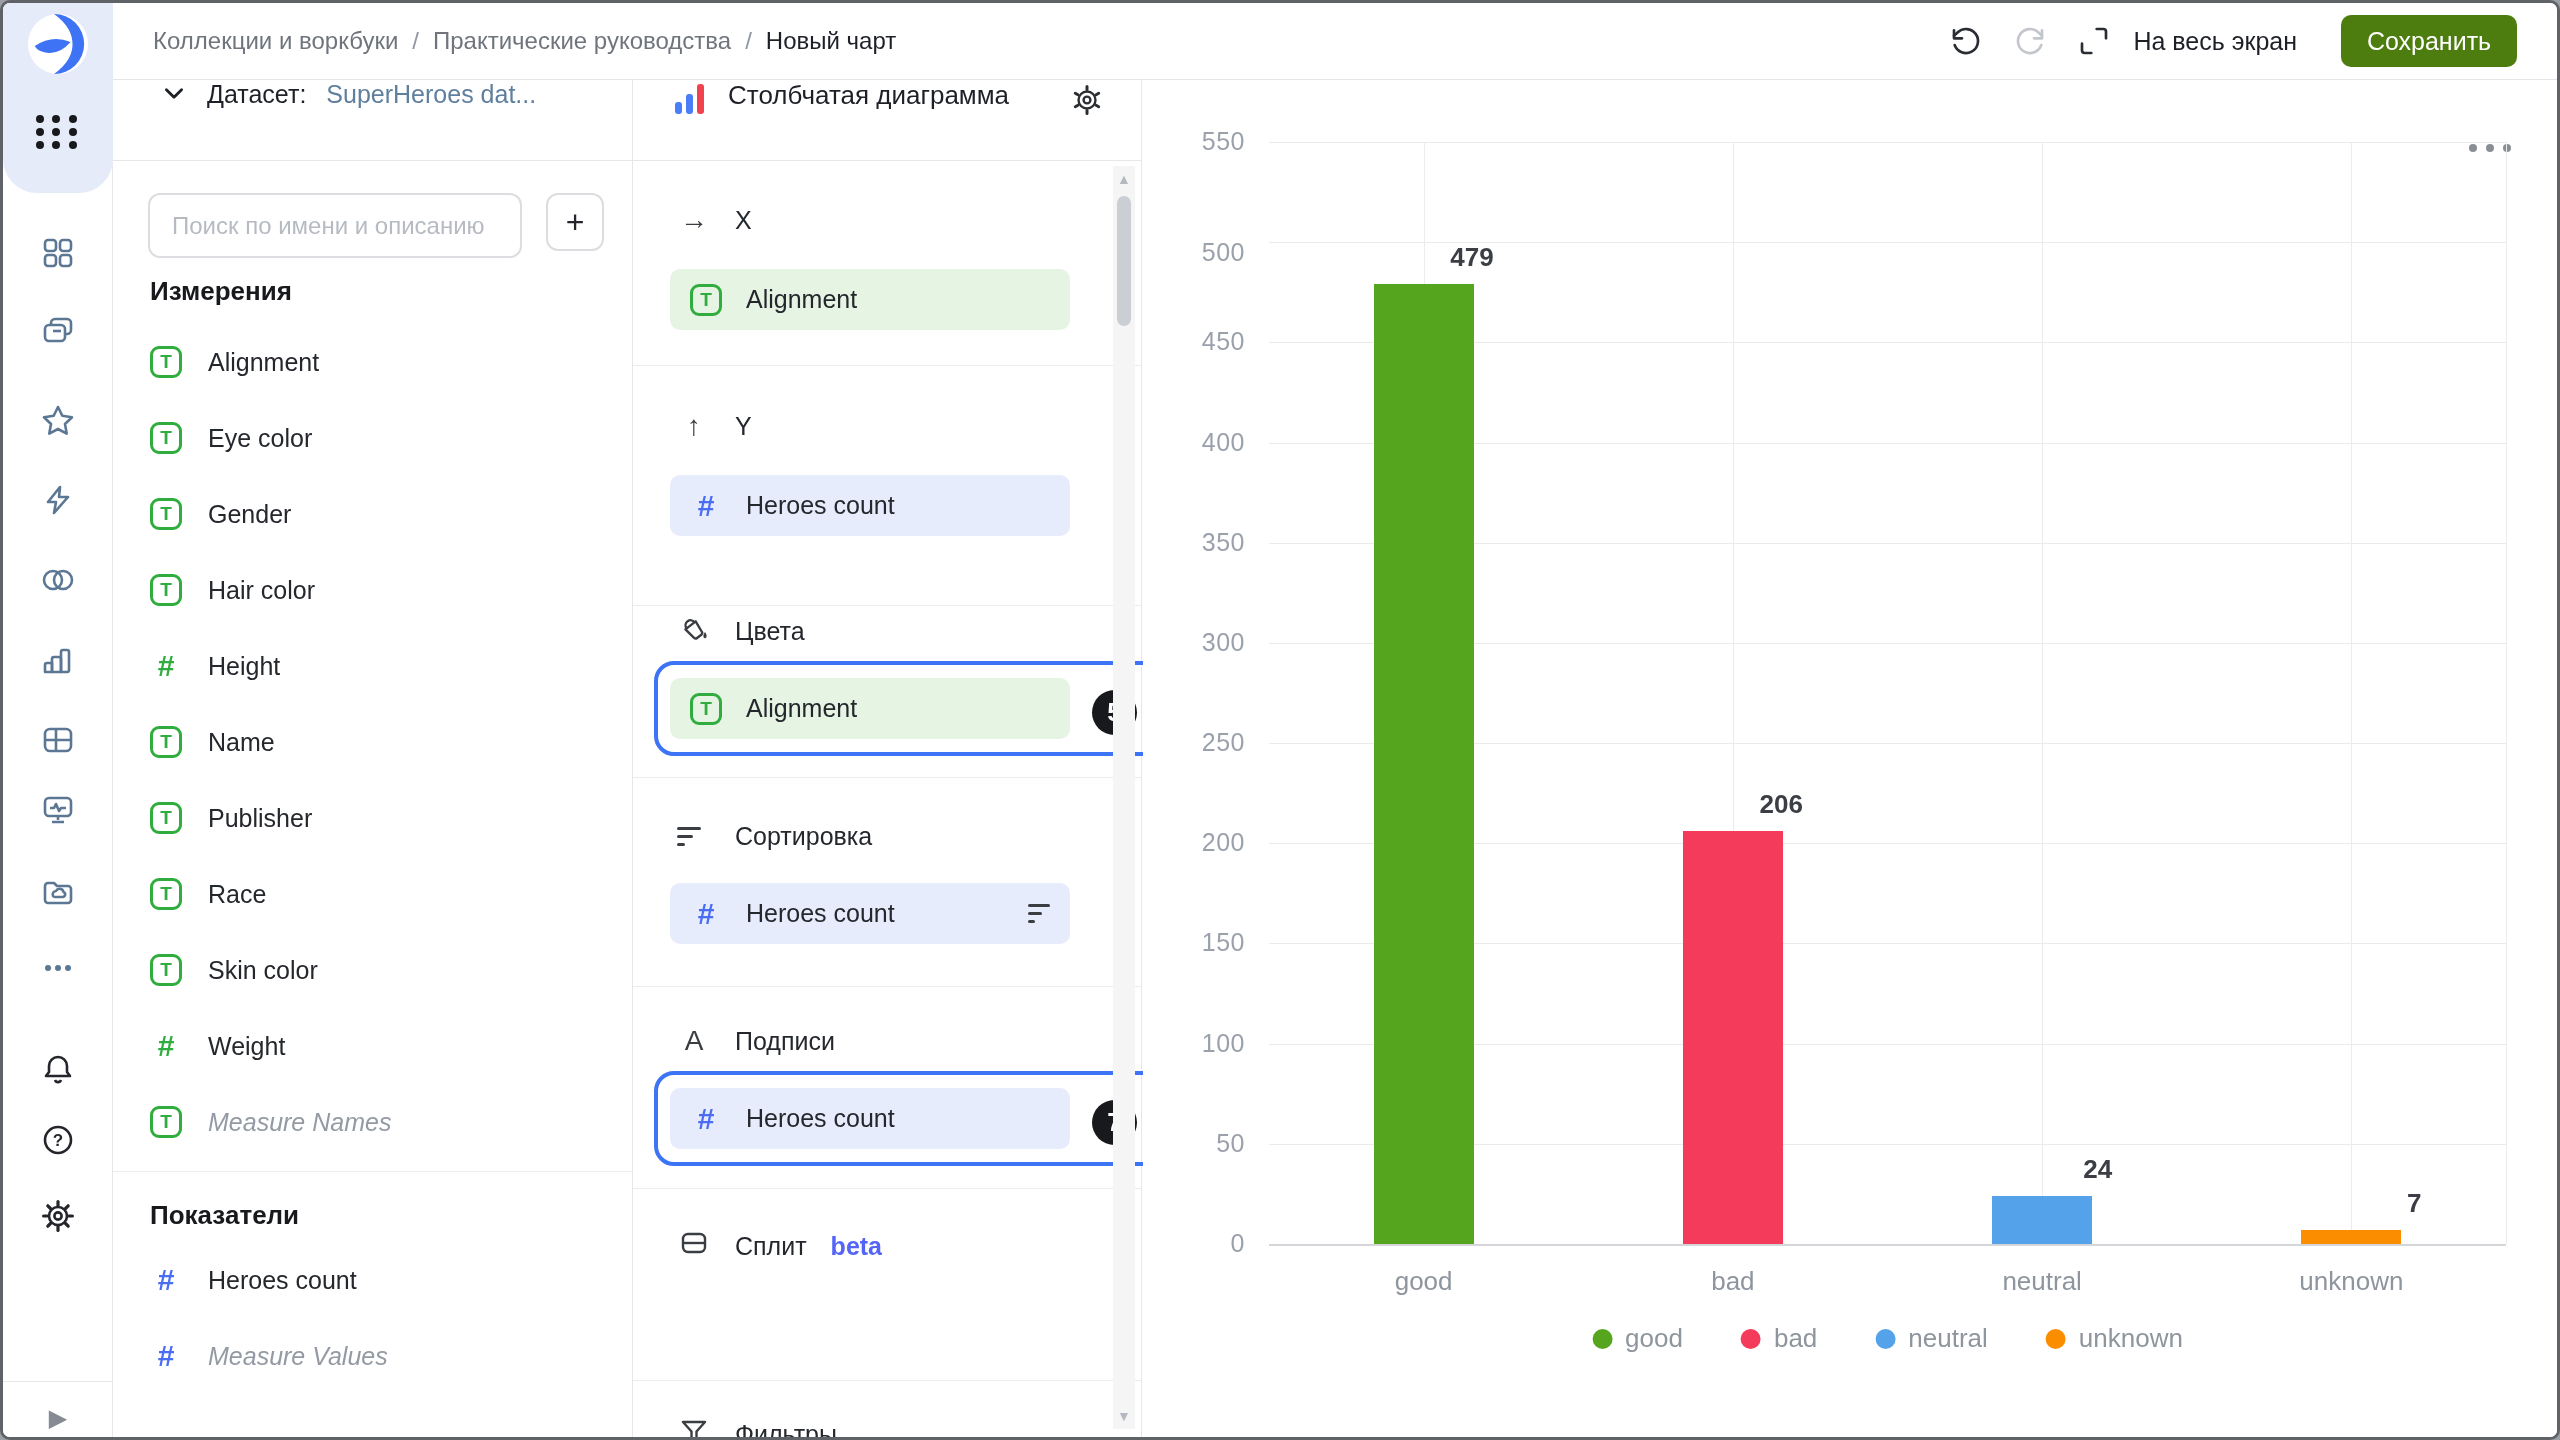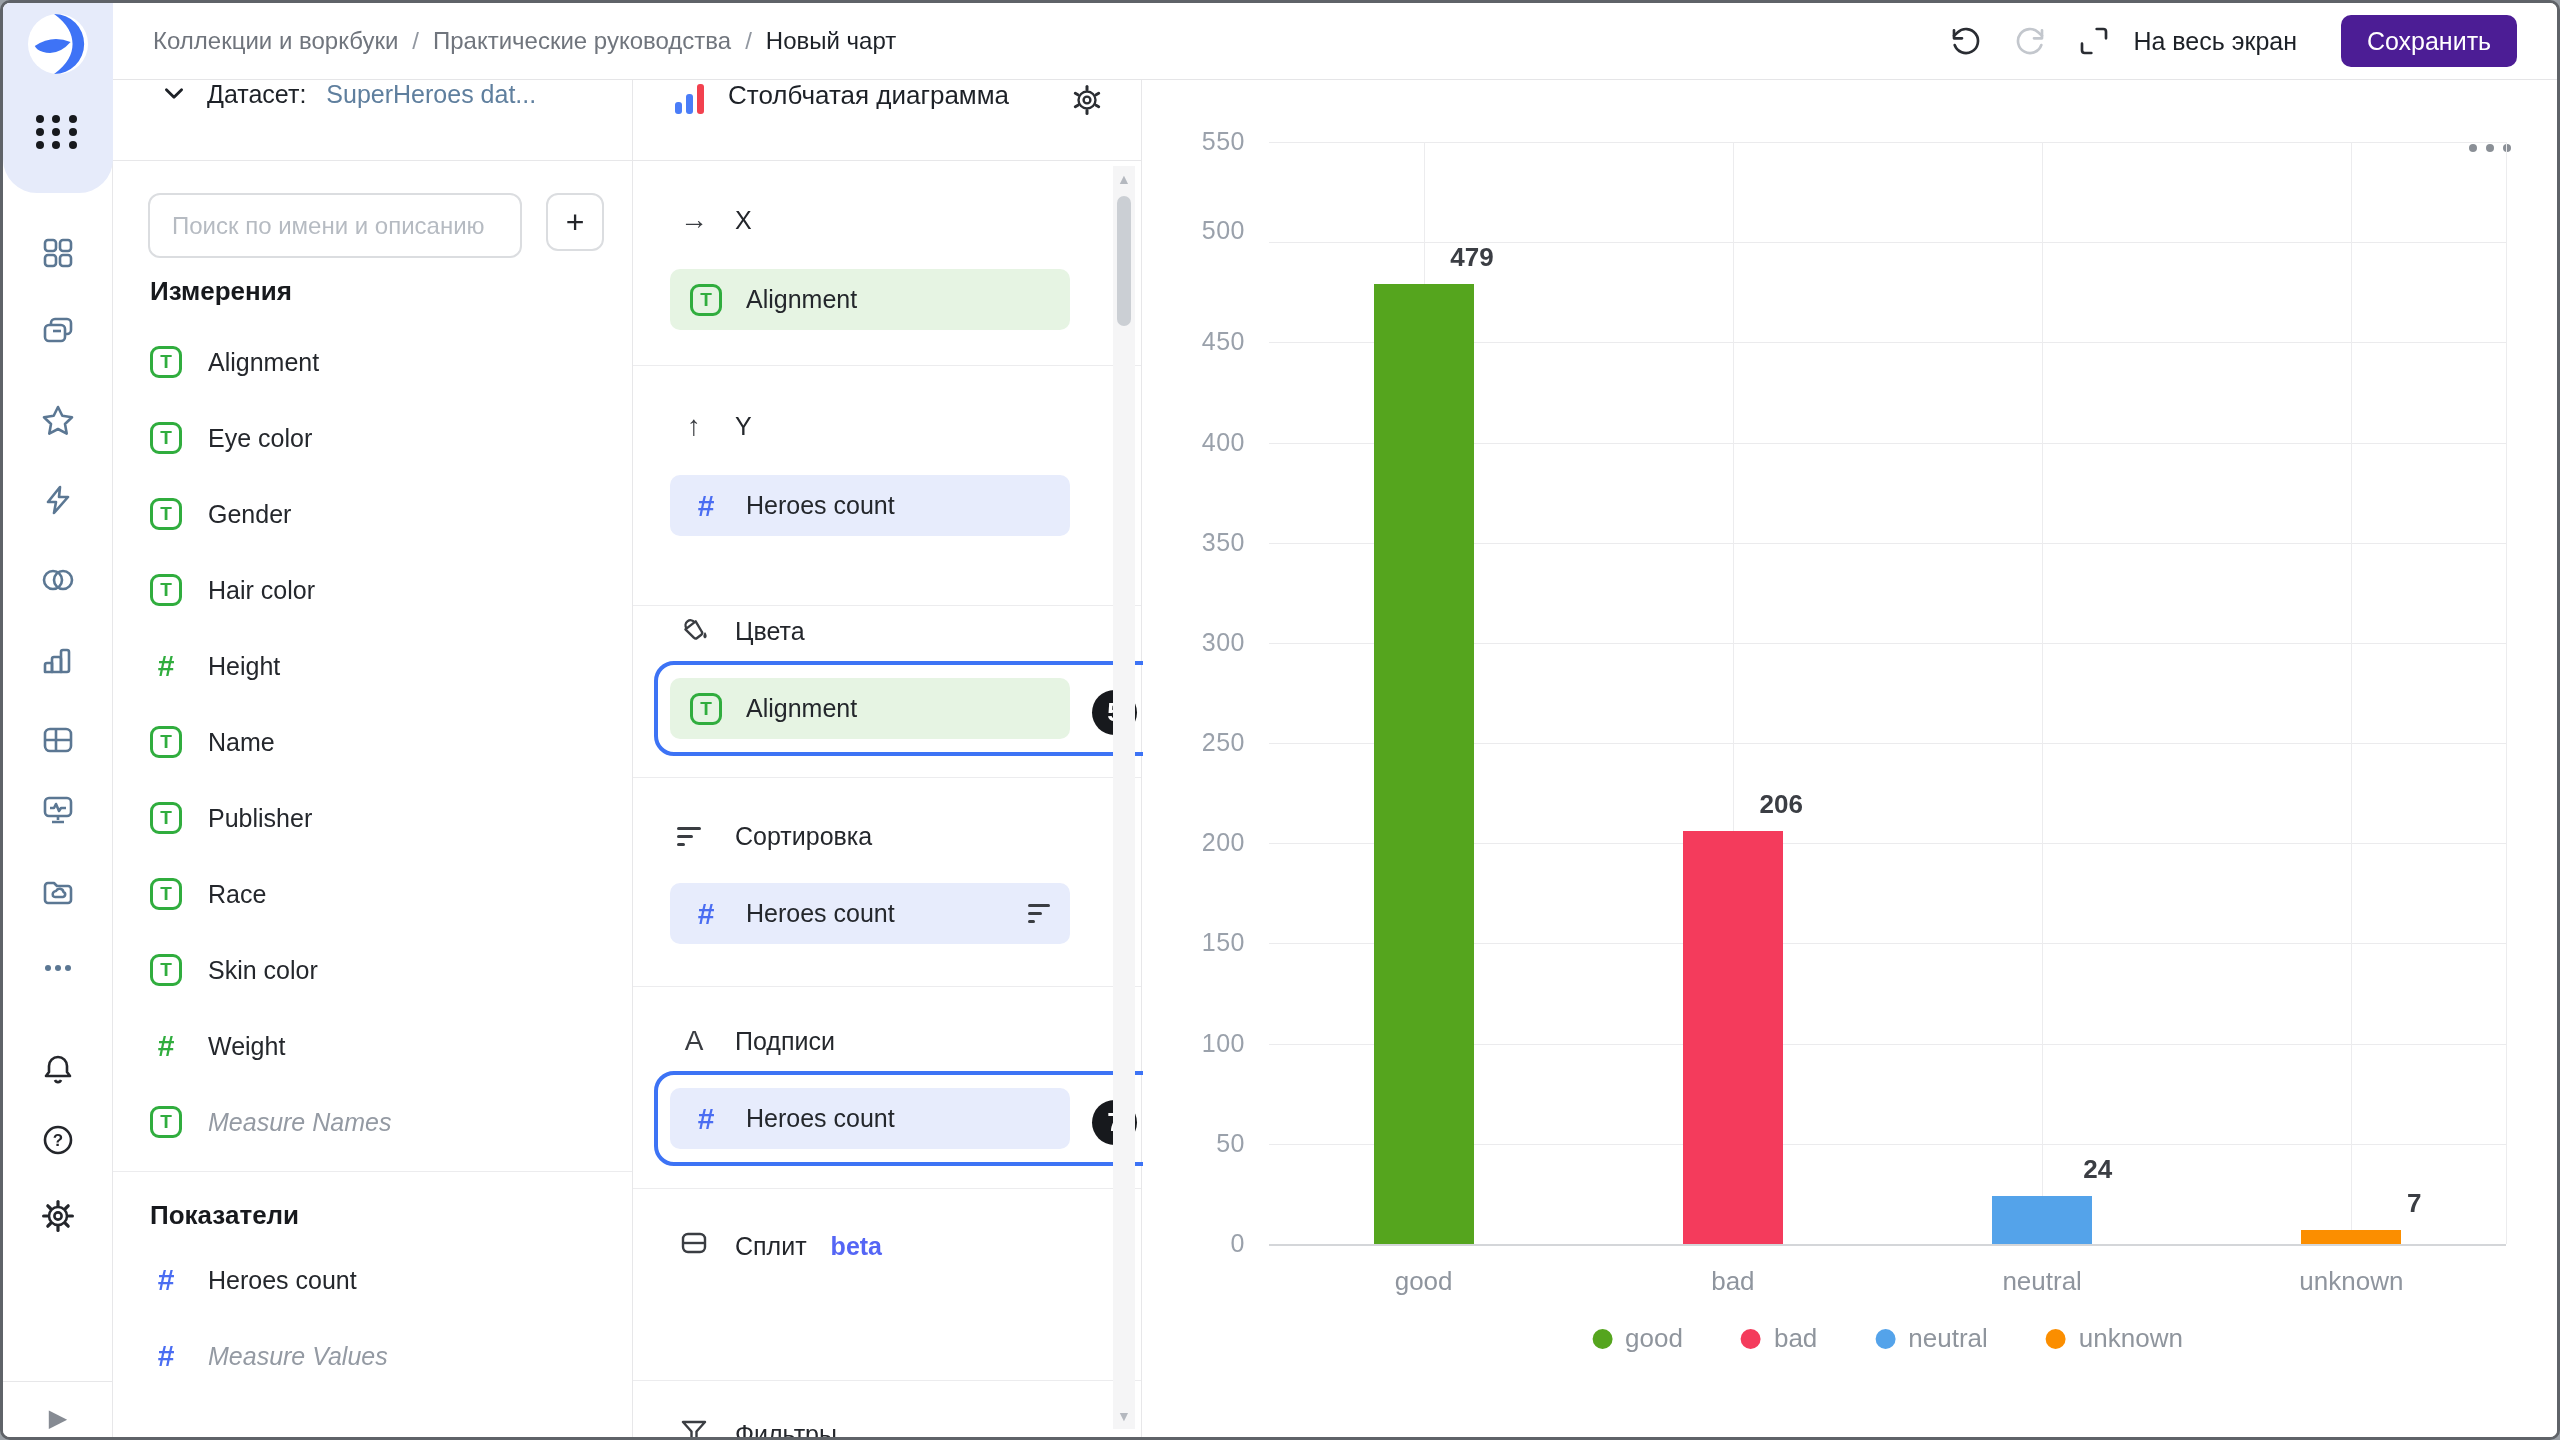--- a/index.html
+++ b/index.html
@@ -16,21 +16,21 @@
   .rail-divider{position:absolute;left:0;top:1378px;width:110px;height:1px;background:#e7e7e9;}
   .collapse{position:absolute;left:33px;top:1398px;width:44px;height:34px;border:none;background:transparent;color:#868b93;font-size:24px;cursor:pointer;}
   
   .topbar{position:absolute;left:110px;top:0;right:0;height:77px;background:#fff;border-bottom:1px solid #e5e5e7;display:flex;align-items:center;padding:0 40px;}
   .crumbs{display:flex;align-items:center;font-size:24px;color:#70757d;gap:14px;}
   .crumbs .sep{color:#9197a0;}
   .crumbs .current{color:#1d2127;}
   .tb-right{margin-left:auto;display:flex;align-items:center;gap:26px;}
   .tb-icon{width:38px;height:38px;display:flex;align-items:center;justify-content:center;cursor:pointer;}
   .fullscreen-label{font-size:25px;color:#1d2127;margin-left:-6px;cursor:pointer;}
-  .save-btn{margin-left:18px;width:176px;height:52px;background:#4c1d95;color:#fff;border:none;border-radius:10px;font-size:25px;font-family:inherit;cursor:pointer;}
+  .save-btn{margin-left:18px;width:176px;height:52px;background:#4d7c0f;color:#fff;border:none;border-radius:10px;font-size:25px;font-family:inherit;cursor:pointer;}
   
   .dataset-panel{position:absolute;left:110px;top:77px;width:520px;height:1363px;background:#fff;border-right:1px solid #e7e7e9;}
   .panel-header{position:absolute;left:0;top:0;right:0;height:81px;border-bottom:1px solid #e7e7e9;display:flex;align-items:flex-start;}
   .ds-header{padding-left:48px;gap:20px;}
   .ds-label{font-size:25px;color:#1d2127;}
   .ds-name{font-size:25px;color:#5f7f9e;cursor:pointer;}
   .search-row{position:absolute;left:35px;top:113px;display:flex;gap:24px;}
   .search-input{width:374px;height:65px;border:2px solid #dbdde0;border-radius:12px;font-size:24px;font-family:inherit;color:#33363c;padding:0 22px;outline:none;}
   .search-input::placeholder{color:#b6bbc2;}
   .plus-btn{width:58px;height:58px;border:2px solid #dbdde0;border-radius:12px;background:#fff;font-size:32px;font-weight:300;color:#24262b;cursor:pointer;line-height:1;}
@@ -468,21 +468,21 @@
         <div class="ylab" style="left: 18px; top: 648.091px;">250</div>
         <div class="hgrid" style="left: 126px; width: 1237px; top: 562.909px;"></div>
         <div class="ylab" style="left: 18px; top: 547.909px;">300</div>
         <div class="hgrid" style="left: 126px; width: 1237px; top: 462.727px;"></div>
         <div class="ylab" style="left: 18px; top: 447.727px;">350</div>
         <div class="hgrid" style="left: 126px; width: 1237px; top: 362.545px;"></div>
         <div class="ylab" style="left: 18px; top: 347.545px;">400</div>
         <div class="hgrid" style="left: 126px; width: 1237px; top: 262.364px;"></div>
         <div class="ylab" style="left: 18px; top: 247.364px;">450</div>
         <div class="hgrid" style="left: 126px; width: 1237px; top: 162.182px;"></div>
-        <div class="ylab" style="left: 18px; top: 136px;">500</div>
+        <div class="ylab" style="left: 18px; top: 158px;">500</div>
         <div class="hgrid" style="left: 126px; width: 1237px; top: 62px;"></div>
         <div class="ylab" style="left: 18px; top: 47px;">550</div>
         <div class="vgrid" style="left: 280.625px; top: 62px; height: 1102px;"></div>
         <div class="bar" style="left: 230.625px; width: 100px; top: 204.258px; height: 959.742px; background: rgb(85, 165, 30);"></div>
         <div class="vlab" style="left: 210.625px; width: 140px; top: 162.258px;">479</div>
         <div class="clab" style="left: 170.625px; width: 220px; top: 1186px;">good</div>
         <div class="vgrid" style="left: 589.875px; top: 62px; height: 1102px;"></div>
         <div class="bar" style="left: 539.875px; width: 100px; top: 751.251px; height: 412.749px; background: rgb(244, 59, 92);"></div>
         <div class="vlab" style="left: 519.875px; width: 140px; top: 709.251px;">206</div>
         <div class="clab" style="left: 479.875px; width: 220px; top: 1186px;">bad</div>

